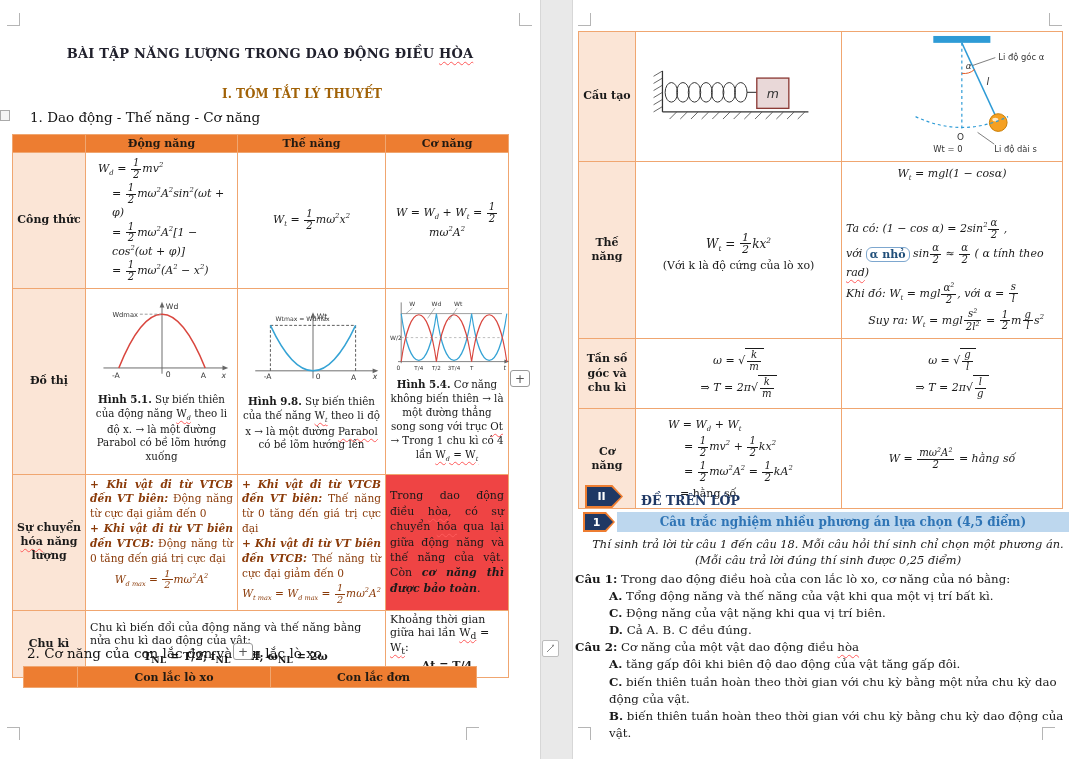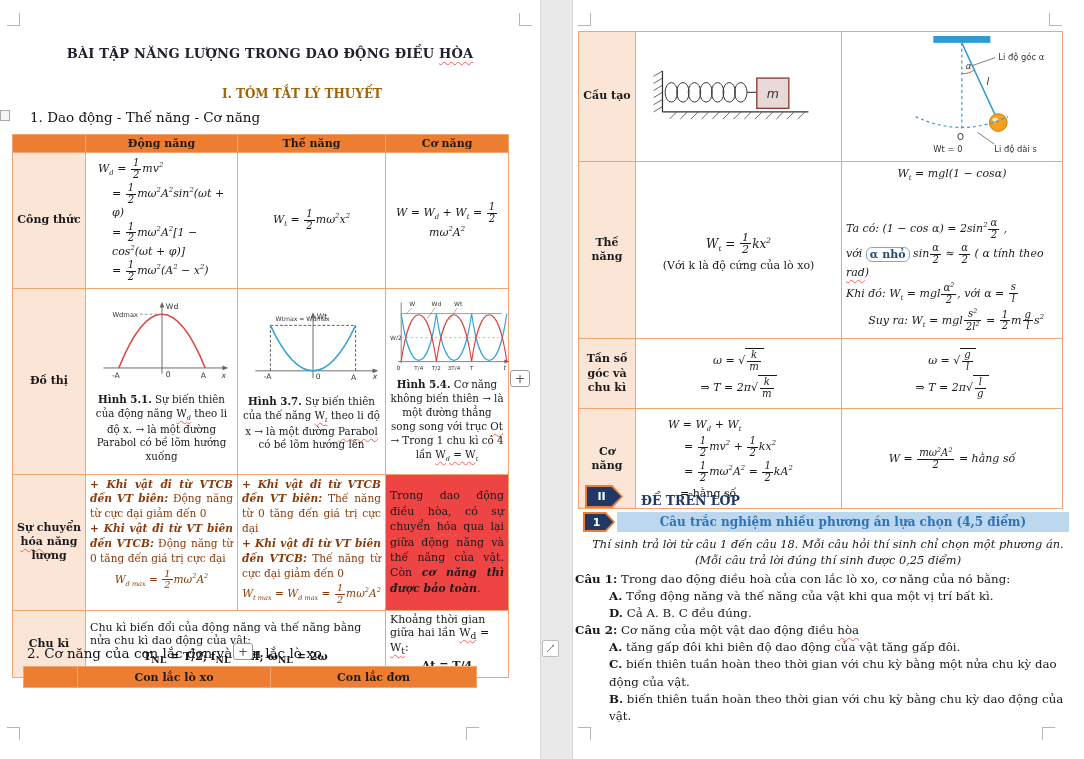--- a/index.html
+++ b/index.html
@@ -166,21 +166,21 @@
               <line x1="120" y1="16" x2="120" y2="64" stroke="#555" stroke-dasharray="3,2"></line>
               <path d="M30,16 Q75,112 120,16" stroke="#35A3D5" stroke-width="1.6" fill="none"></path>
               <text x="79" y="9" font-size="8">Wt</text>
               <text x="64" y="11" font-size="6.5" text-anchor="middle">Wtmax = Wdmax</text>
               <text x="27" y="73" font-size="8" text-anchor="middle">-A</text>
               <text x="78" y="73" font-size="8">0</text>
               <text x="118" y="74" font-size="8" text-anchor="middle">A</text>
               <text x="138" y="73" font-size="8" font-style="italic">x</text>
             </svg>
           </div>
-          <div class="cap"><b>Hình 3.7.</b> Sự biến thiên của thế năng <span class="sp">W<sub>t</sub></span> theo li độ x → là một đường <span class="sp">Parabol</span> có bề lõm hướng lên</div>
+          <div class="cap"><b>Hình 9.8.</b> Sự biến thiên của thế năng <span class="sp">W<sub>t</sub></span> theo li độ x → là một đường <span class="sp">Parabol</span> có bề lõm hướng lên</div>
         </td>
         <td>
           <div class="gwrap">
             <svg width="120" height="74" viewBox="0 0 150 92">
               <line x1="14" y1="4" x2="14" y2="80" stroke="#666" stroke-width="1"></line>
               <line x1="10" y1="78" x2="146" y2="78" stroke="#666" stroke-width="1"></line>
               <polygon points="149,78 143,75.5 143,80.5" fill="#666"></polygon>
               <line x1="14" y1="18" x2="140" y2="18" stroke="#888" stroke-width="1"></line>
               <line x1="14" y1="48" x2="140" y2="48" stroke="#999" stroke-dasharray="3,3" stroke-width=".8"></line>
               <path d="M14,18 C25,96 47,96 58,18 C69,96 91,96 102,18 C113,96 135,96 146,18" stroke="#35A3D5" stroke-width="1.4" fill="none"></path>
@@ -429,20 +429,21 @@
     </div>
 
     <div class="notes">
       <div>Thí sinh trả lời từ câu 1 đến câu 18. Mỗi câu hỏi thí sinh chỉ chọn một phương án.</div>
       <div>(Mỗi câu trả lời đúng thí sinh được 0,25 điểm)</div>
     </div>
 
     <div class="qblock">
       <div class="qline"><b>Câu 1:</b> <span>Trong dao động điều hoà của con lắc lò xo, cơ năng của nó bằng:</span></div>
       <div class="opt"><b>A.</b> <span>Tổng động năng và thế năng của vật khi qua một vị trí bất kì.</span></div>
+      <div class="opt"><b>C.</b> <span>Động năng của vật nặng khi qua vị trí biên.</span></div>
       <div class="opt"><b>D.</b> <span>Cả A. B. C đều đúng.</span></div>
       <div class="qline"><b>Câu 2:</b> <span>Cơ năng của một vật dao động điều <span class="sp">hòa</span></span></div>
       <div class="opt"><b>A.</b> <span>tăng gấp đôi khi biên độ dao động của vật tăng gấp đôi.</span></div>
       <div class="opt"><b>C.</b> <span>biến thiên tuần hoàn theo thời gian với chu kỳ bằng một nửa chu kỳ dao động của vật.</span></div>
       <div class="opt"><b>B.</b> <span>biến thiên tuần hoàn theo thời gian với chu kỳ bằng chu kỳ dao động của vật.</span></div>
     </div>
   </div>
 
 </div>
 

